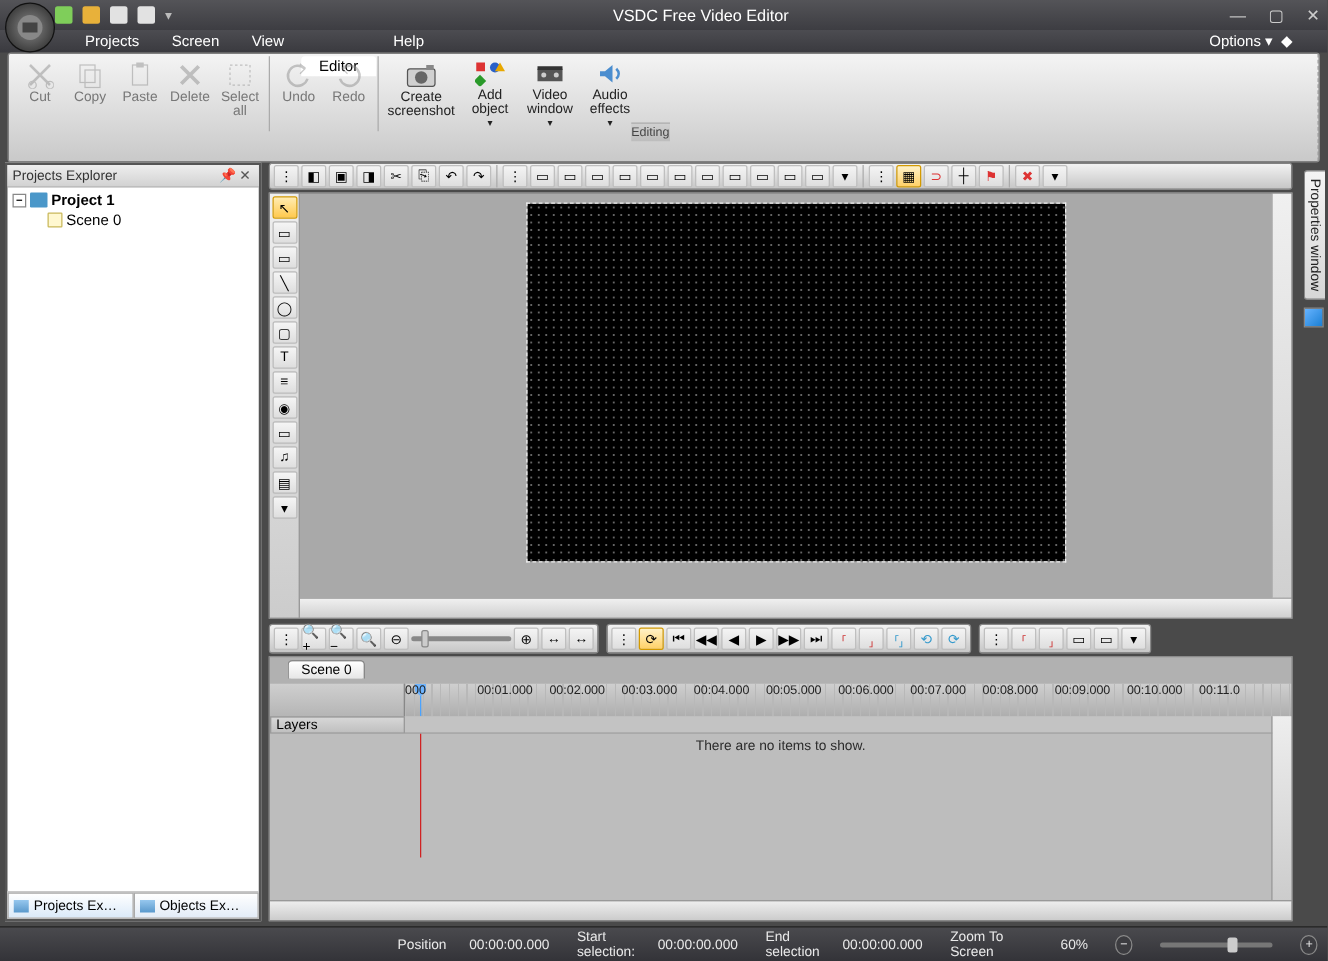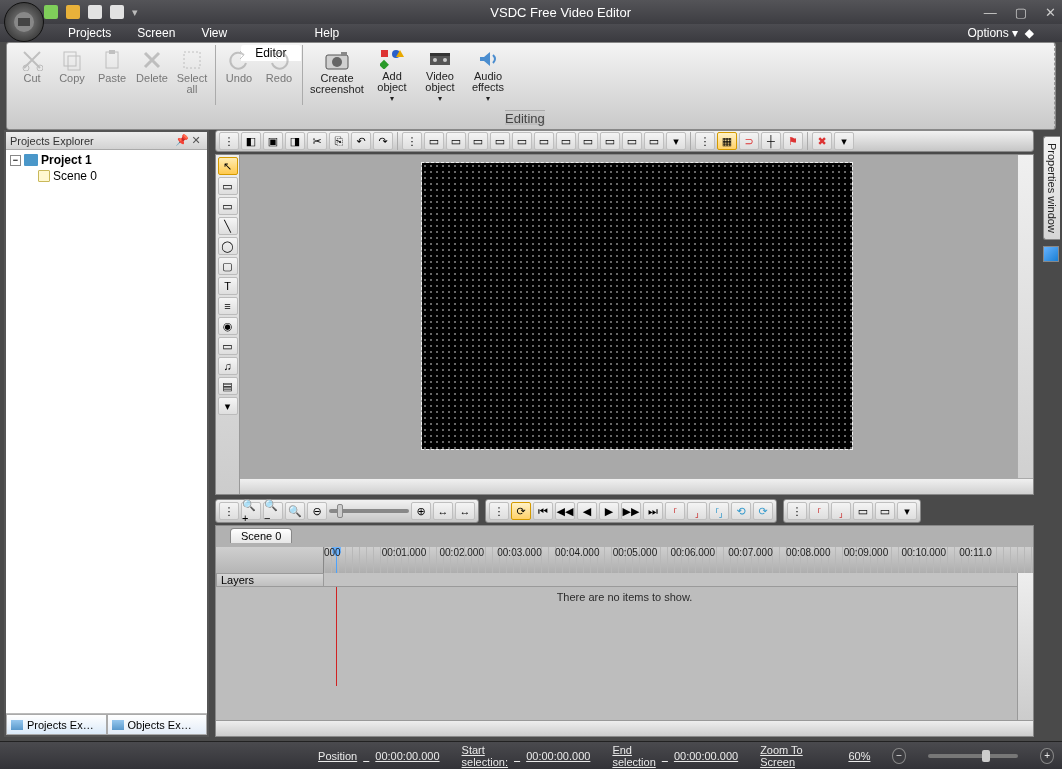--- a/index.html
+++ b/index.html
@@ -24,21 +24,21 @@
 
 
 .ribbon { height: 88px; background: linear-gradient(#f4f4f4,#c9c9c9); border:1px solid #888; margin:0 6px; border-radius:3px; display:flex; }
 .ribbon-grp { border-right:1px dashed #999; padding:2px 6px 0 6px; display:flex; flex-direction:row; }
 .ribbon-grp .row { display:flex; gap:2px; }
 .ribbon-btn { width:38px; display:flex; flex-direction:column; align-items:center; justify-content:flex-start; gap:2px; padding:4px 2px 0 2px; font-size:11px; color:#777; text-align:center; line-height:1.0;}
 .ribbon-btn.wide { width:60px; }
 .ribbon-btn svg { opacity:.45; }
 .ribbon-btn.enabled svg { opacity:1;}
 .ribbon-btn.enabled { color:#222;}
-.ribbon-grp .label { text-align:center; font-size:13px; color:#444; background:linear-gradient(#d0d0d0,#bdbdbd); border-top:1px solid #aaa; margin: auto -6px 4px -6px; height:15px; line-height:15px;}
+.ribbon-grp .label { text-align:center; font-size:10px; color:#444; background:linear-gradient(#d0d0d0,#bdbdbd); border-top:1px solid #aaa; margin: auto -6px 16px -6px; height:15px; line-height:15px;}
 
 
 .mainarea { position:absolute; top:130px; bottom:32px; left:0; right:0; display:flex; }
 
 .left-pane { width:205px; background:#fff; border:2px solid #555; margin-left:4px; display:flex; flex-direction:column;}
 .pane-hdr { height:18px; background:linear-gradient(#eee,#d2d2d2); border-bottom:1px solid #aaa; display:flex; align-items:center; padding:0 4px; font-size:11px; color:#333;}
 .pane-hdr .sp { flex:1;}
 .pane-hdr .ctl { width:14px; text-align:center; color:#555; cursor:pointer;}
 .tree { flex:1; padding:2px 4px; font-size:12px; }
 .tree-row { display:flex; align-items:center; gap:3px; padding:1px 0;}
@@ -101,21 +101,21 @@
 .right-dock { width:22px; display:flex; flex-direction:column; align-items:center; gap:6px; padding-top:6px;}
 .dock-tab { writing-mode: vertical-rl; background:linear-gradient(#f4f4f4,#d6d6d6); border:1px solid #888; border-right:none; border-radius:3px 0 0 3px; padding:6px 2px; font-size:11px; color:#222; }
 .dock-ico { width:16px; height:16px; background: linear-gradient(135deg,#66b3ff,#1a7fd4); border:1px solid #888;}
 
 
 
 .statusbar { position:absolute; left:0; right:0; bottom:0; height:28px; background:linear-gradient(#4a4a4e,#333338); border-top:1px solid #222; display:flex; align-items:center; color:#eaeaea; font-size:11px; padding:0 8px; gap:22px;}
 .statusbar .zoom-slider { width:110px; height:4px; background:#777; border-radius:2px; position:relative;}
 .statusbar .zoom-slider .th { position:absolute; left:60%; top:-4px; width:8px; height:12px; background:#ccc; border-radius:2px;}
 .circ { width:16px; height:16px; border:1px solid #888; border-radius:50%; background:#3c3c40; display:flex; align-items:center; justify-content:center; font-size:10px;}
-.statusbar .sect { display:flex; align-items:center; gap:6px;text-decoration:underline;}
+.statusbar .sect { display:flex; align-items:center; gap:6px;}
 
 
 svg { display:block;}
 </style>
 </head>
 <body>
 
 <div class="app-icon">
   <svg width="24" height="24">
       <circle cx="12" cy="12" r="10" fill="#888"></circle>
@@ -224,21 +224,21 @@
           <span style="font-size:8px">▾</span>
         </div>
       <div class="ribbon-btn enabled" style="width:46px">
           <svg width="24" height="20">
             <rect x="2" y="6" width="20" height="10" fill="#555"></rect>
             <rect x="2" y="4" width="20" height="3" fill="#333"></rect>
             <circle cx="7" cy="11" r="2" fill="#ccc"></circle>
             <circle cx="17" cy="11" r="2" fill="#ccc"></circle>
           </svg>
           <span style="white-space:pre-line">Video
-object</span>
+window</span>
           <span style="font-size:8px">▾</span>
         </div>
       <div class="ribbon-btn enabled" style="width:46px">
           <svg width="24" height="20">
             <path d="M4 8 L8 8 L14 3 L14 17 L8 12 L4 12 Z" fill="#4a8dcf"></path>
             <path d="M17 6 Q21 10 17 14" fill="none" stroke="#4a8dcf" stroke-width="2"></path>
           </svg>
           <span style="white-space:pre-line">Audio
 effects</span>
           <span style="font-size:8px">▾</span>

